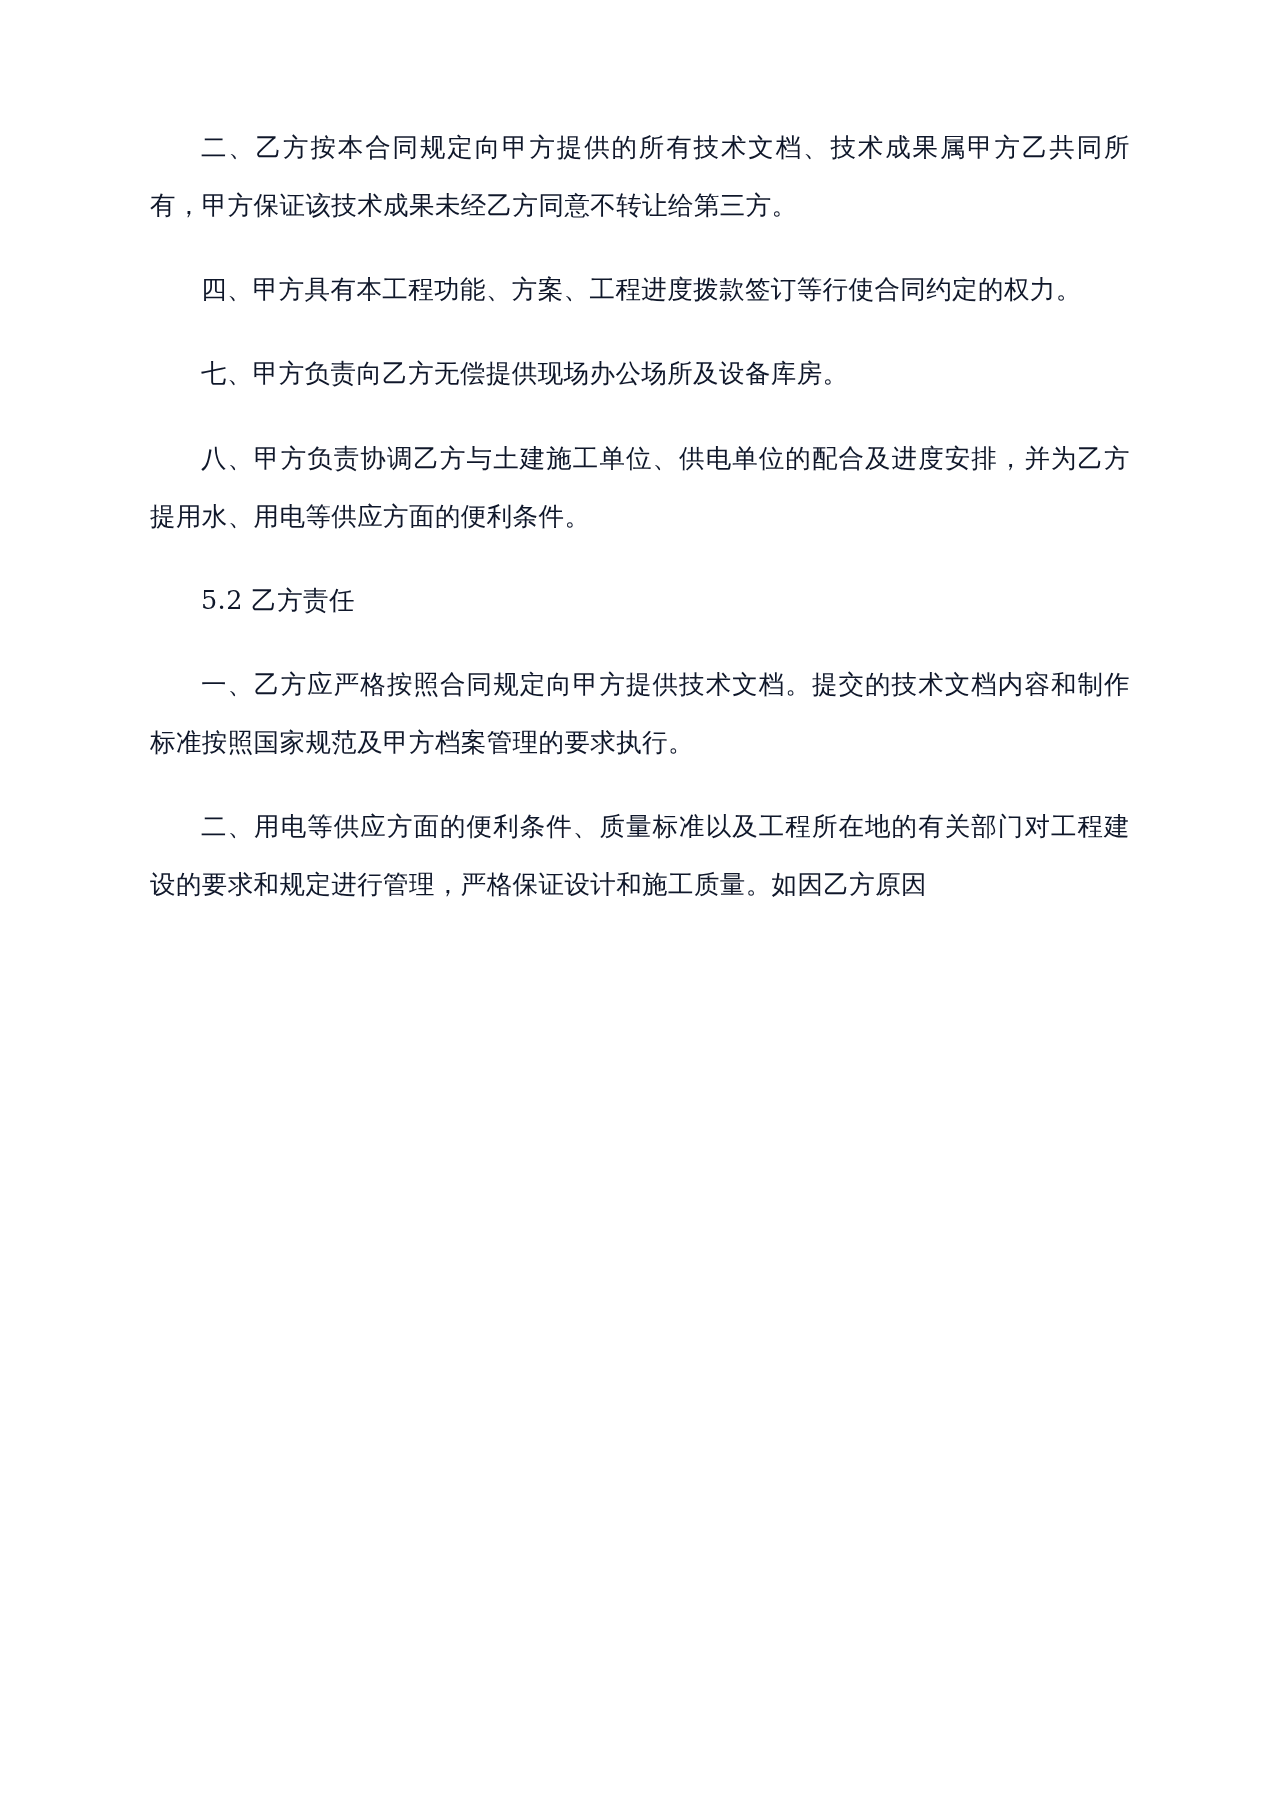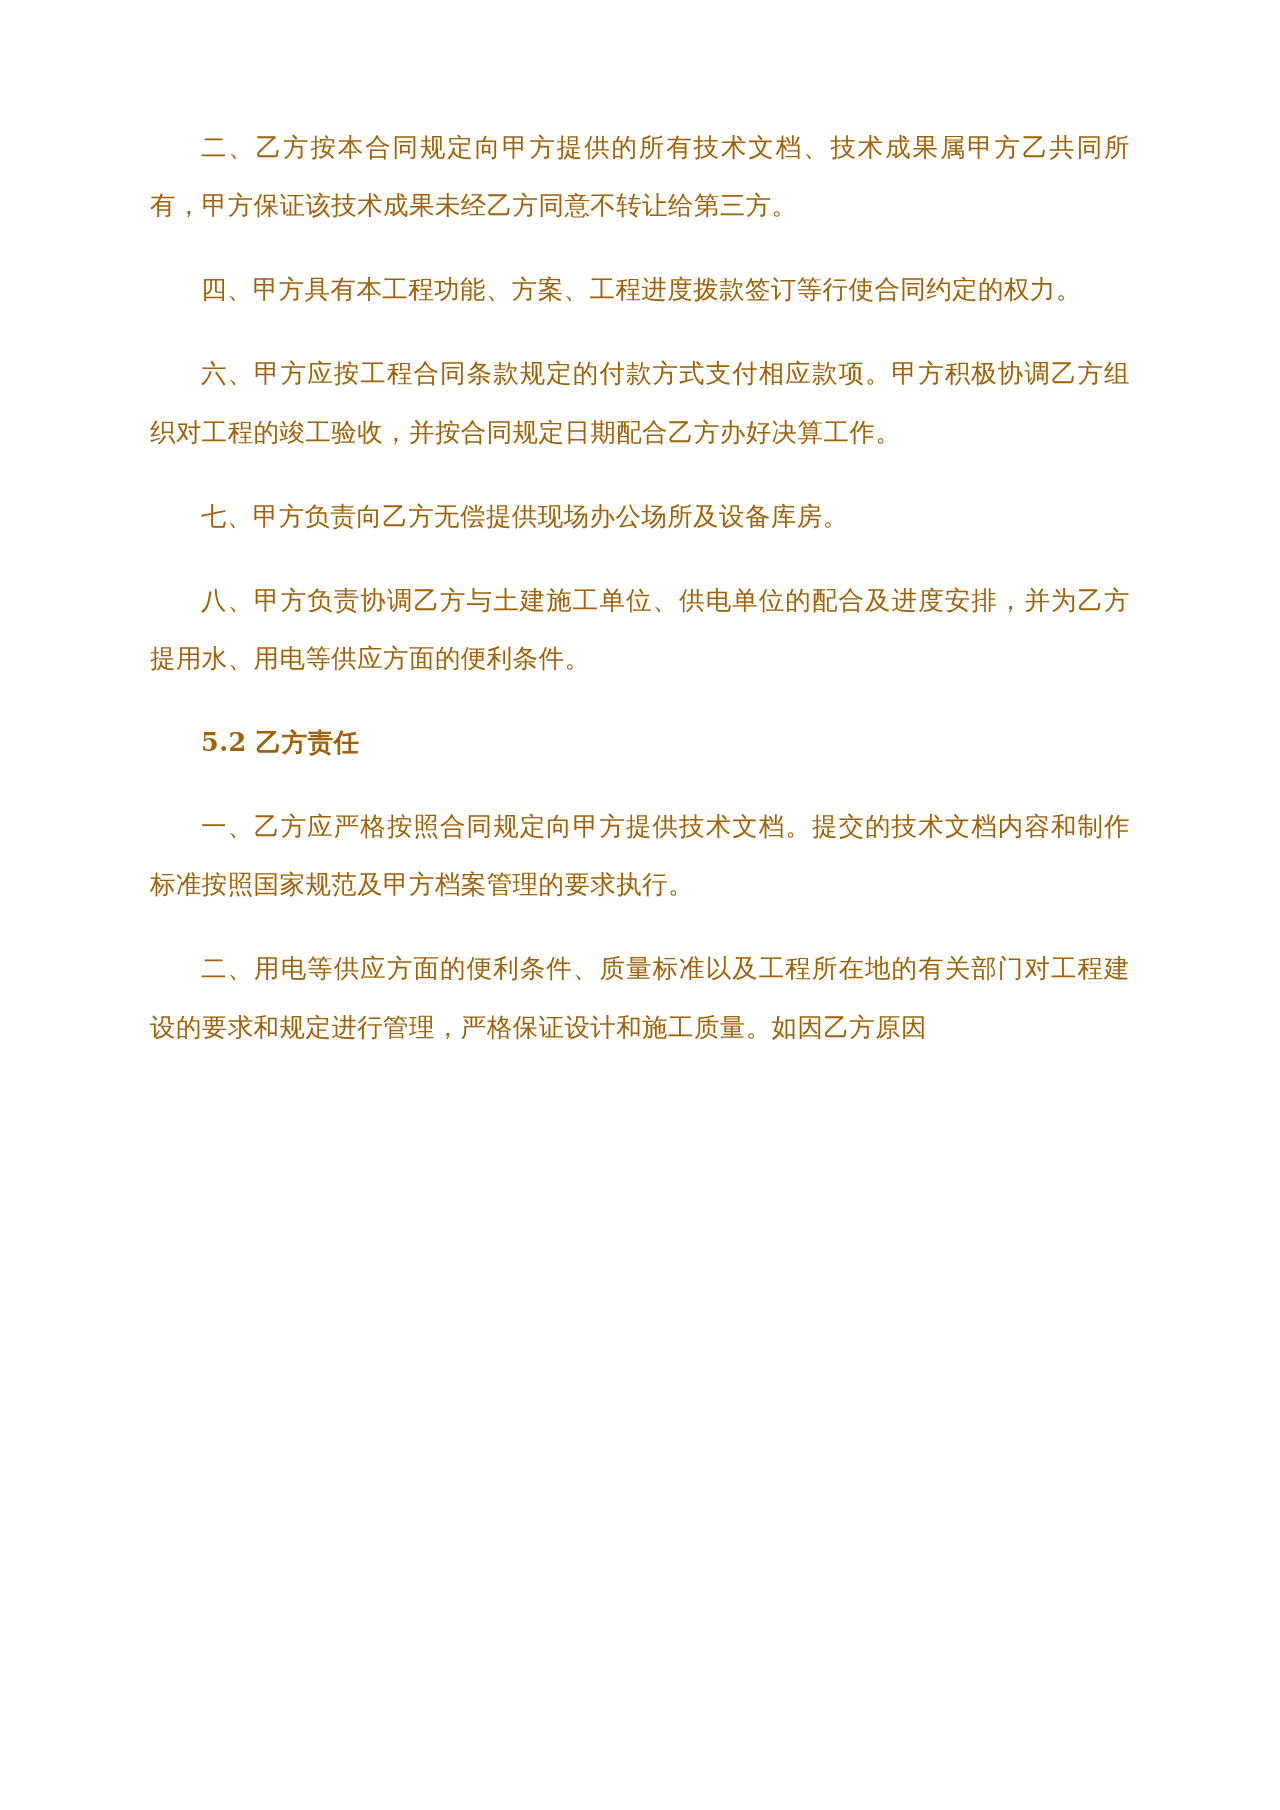--- a/index.html
+++ b/index.html
@@ -9,53 +9,52 @@
   }
   .page {
     width: 1280px;
     height: 1810px;
     margin: 0 auto;
     background: #ffffff;
     position: relative;
     box-sizing: border-box;
     padding: 118px 150px 60px 150px;
     font-family: "DejaVu Serif", "Liberation Serif", serif;
-    color: #a16207;
+    color: #0f172a;
   }
   .doc-body {
     font-size: 25.5px;
     line-height: 2.28;
     letter-spacing: 0.4px;
     text-align: justify;
     text-justify: inter-ideograph;
   }
   .para {
     margin: 0 0 26px 0;
     text-indent: 2em;
     text-align: justify;
   }
   .para:last-child {
     margin-bottom: 0;
   }
   .heading {
     margin: 0 0 26px 0;
     text-indent: 2em;
-    font-weight: 700;
+    font-weight: 400;
     text-align: left;
   }
 </style>
 </head>
 <body>
 
 <div class="page">
   <div class="doc-body">
 
     <p class="para">二、乙方按本合同规定向甲方提供的所有技术文档、技术成果属甲方乙共同所有，甲方保证该技术成果未经乙方同意不转让给第三方。</p>
     <p class="para">四、甲方具有本工程功能、方案、工程进度拨款签订等行使合同约定的权力。</p>
-    <p class="para">六、甲方应按工程合同条款规定的付款方式支付相应款项。甲方积极协调乙方组织对工程的竣工验收，并按合同规定日期配合乙方办好决算工作。</p>
     <p class="para">七、甲方负责向乙方无偿提供现场办公场所及设备库房。</p>
     <p class="para">八、甲方负责协调乙方与土建施工单位、供电单位的配合及进度安排，并为乙方提用水、用电等供应方面的便利条件。</p>
     <p class="heading">5.2 乙方责任</p>
     <p class="para">一、乙方应严格按照合同规定向甲方提供技术文档。提交的技术文档内容和制作标准按照国家规范及甲方档案管理的要求执行。</p>
     <p class="para">二、用电等供应方面的便利条件、质量标准以及工程所在地的有关部门对工程建设的要求和规定进行管理，严格保证设计和施工质量。如因乙方原因</p>
 
   </div>
 </div>
 
 </body></html>

